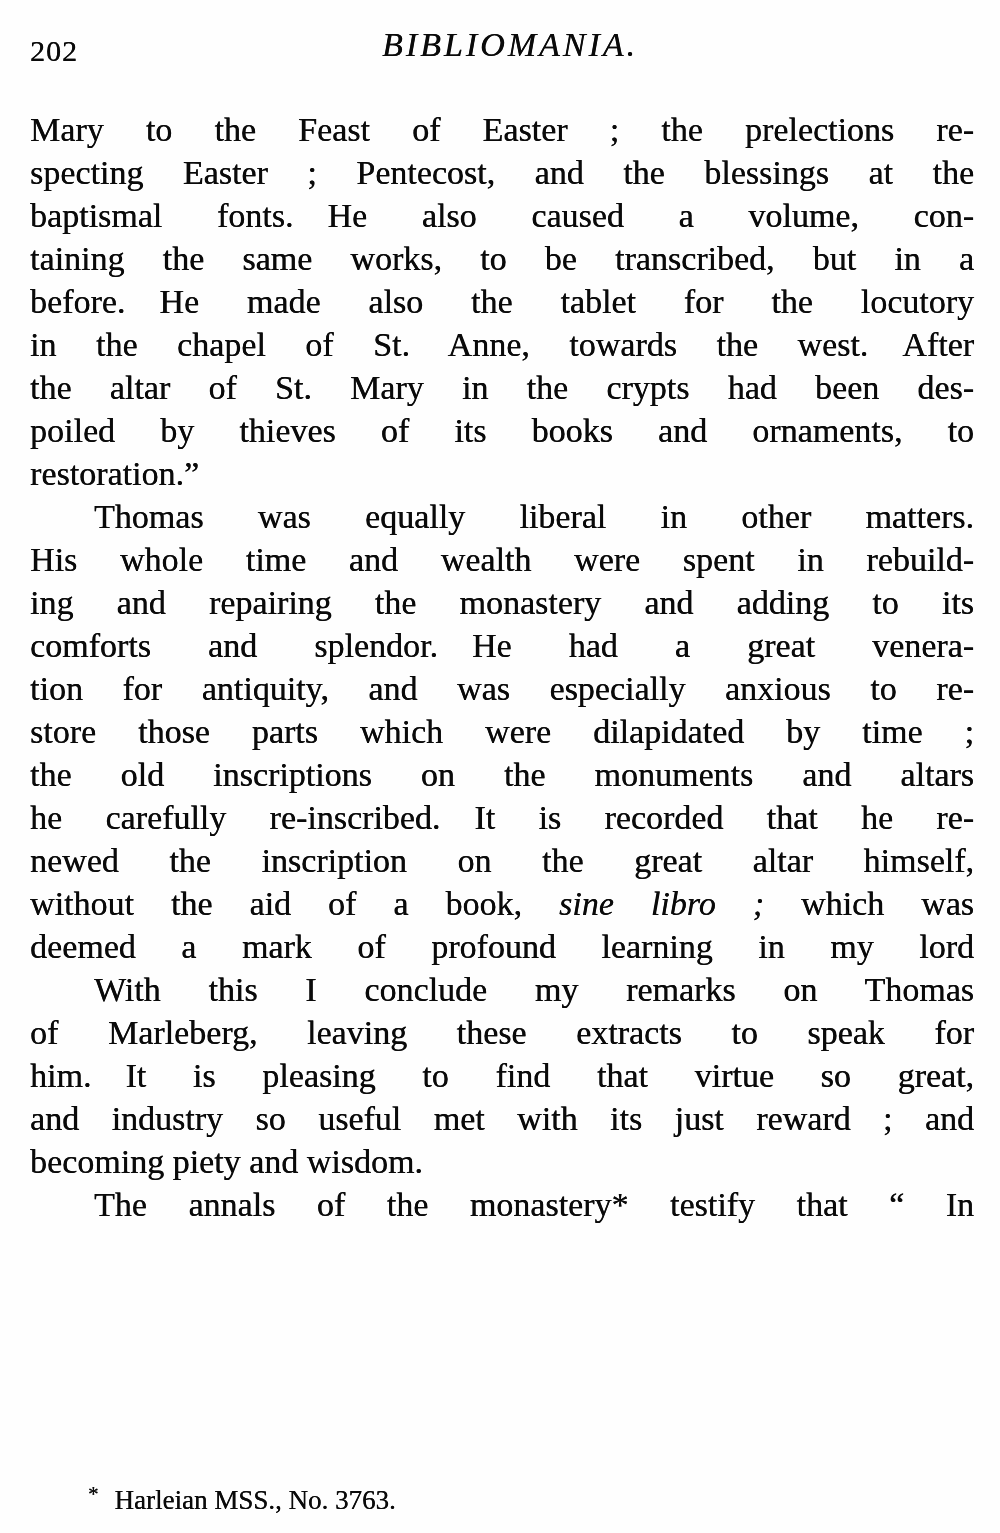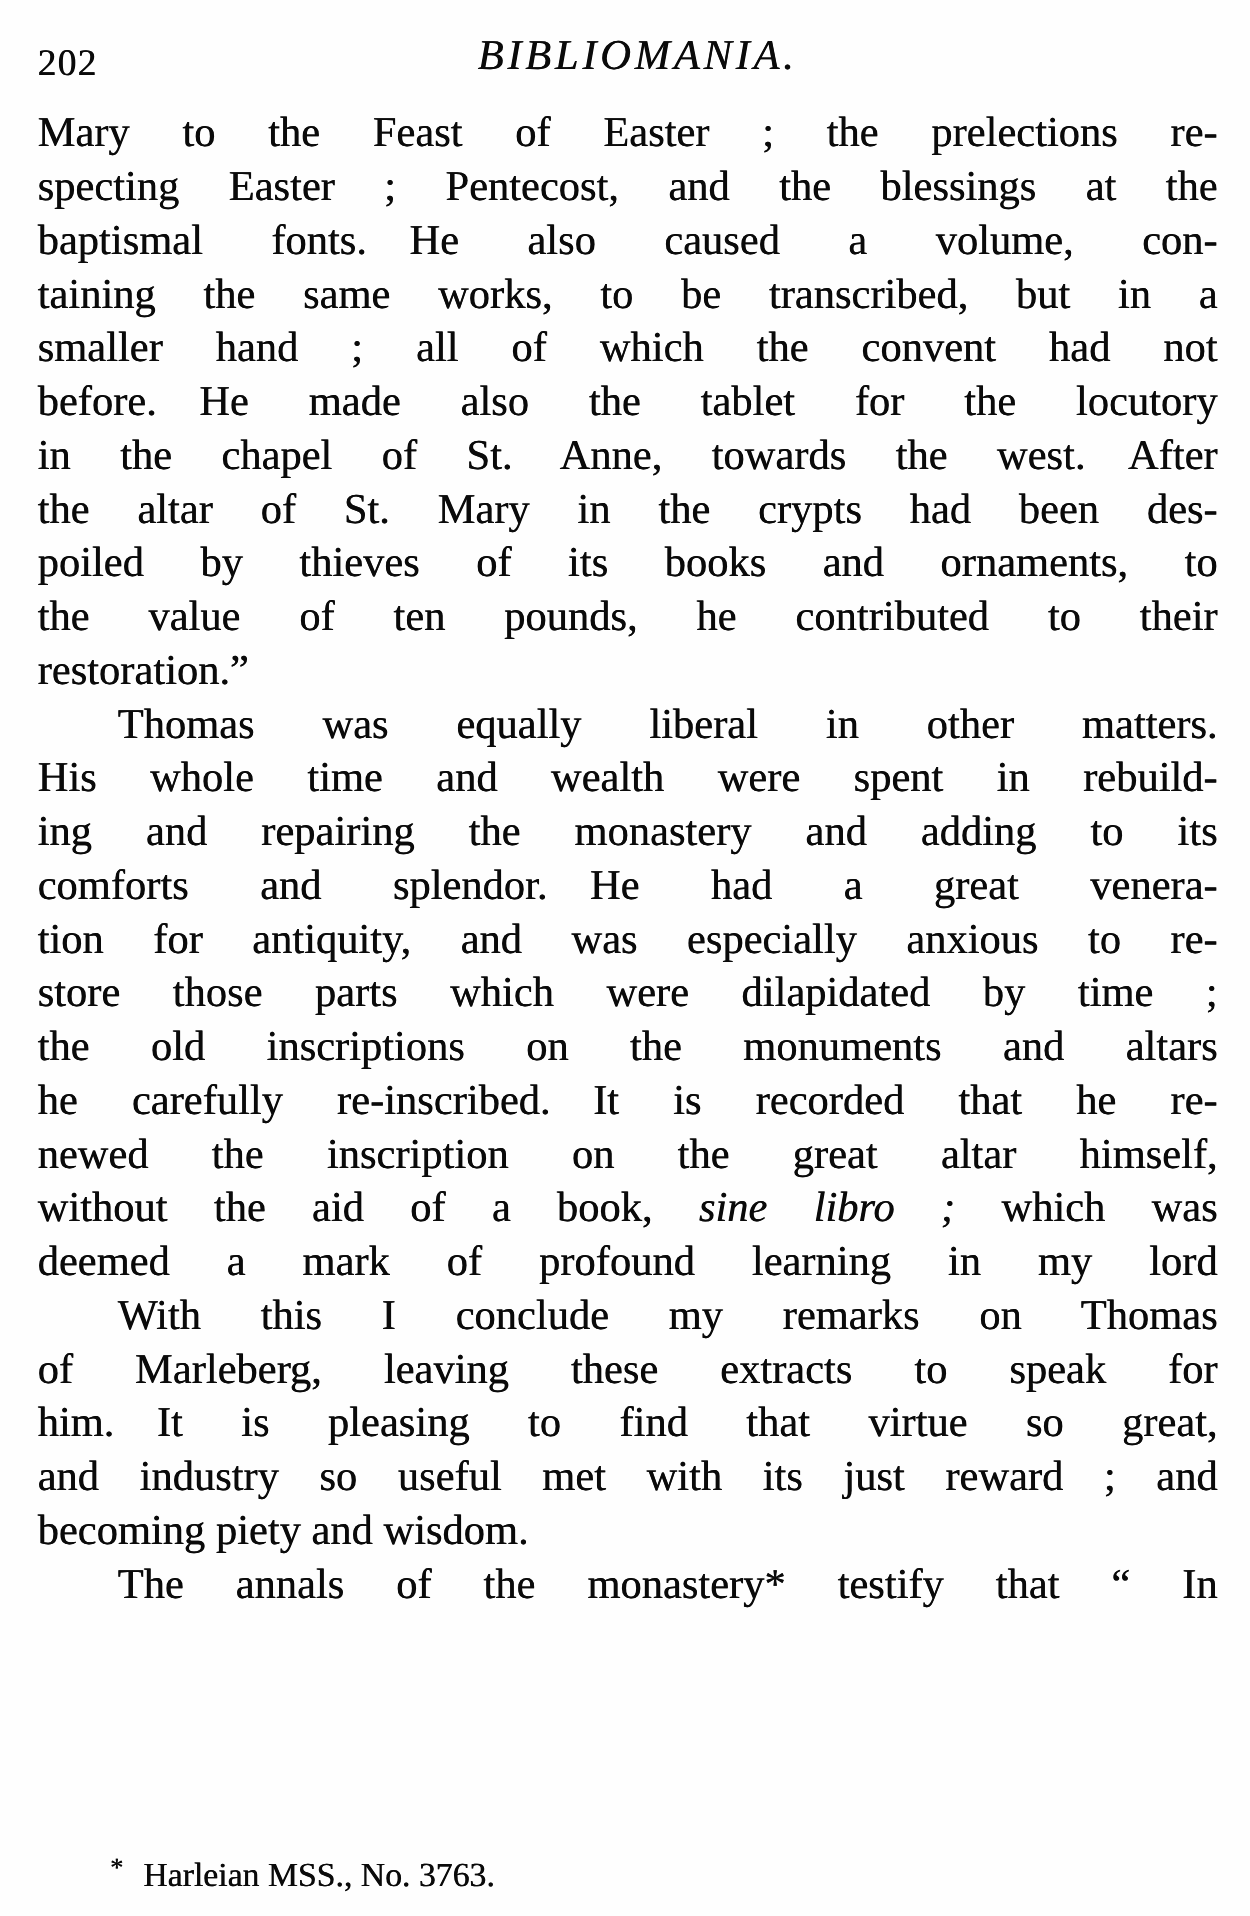--- a/index.html
+++ b/index.html
@@ -38,21 +38,21 @@
     text-align: center;
     font-style: italic;
     font-size: 34px;
     letter-spacing: 3px;
     padding-left: 20px; 
   }
 
   
   .text-block {
     position: absolute;
-    top: 85px;
+    top: 108px;
     left: 30px;
     right: 26px;
   }
   .line {
     font-size: 34px;
     line-height: 43px;
     text-align: justify;
     text-align-last: justify;
   }
   .line.short {
@@ -91,26 +91,24 @@
     <span class="running-title">BIBLIOMANIA.</span>
   </header>
 
   <main class="text-block">
 
     <div class="para">
       <div class="line">Mary to the Feast of Easter ; the prelections re-</div>
       <div class="line">specting Easter ; Pentecost, and the blessings at the</div>
       <div class="line">baptismal fonts. He also caused a volume, con-</div>
       <div class="line">taining the same works, to be transcribed, but in a</div>
-      <div class="line">smaller hand ; all of which the convent had not</div>
       <div class="line">before. He made also the tablet for the locutory</div>
       <div class="line">in the chapel of St. Anne, towards the west. After</div>
       <div class="line">the altar of St. Mary in the crypts had been des-</div>
       <div class="line">poiled by thieves of its books and ornaments, to</div>
-      <div class="line">the value of ten pounds, he contributed to their</div>
       <div class="line short">restoration.”</div>
     </div>
 
     <div class="para indent">
       <div class="line">Thomas was equally liberal in other matters.</div>
       <div class="line">His whole time and wealth were spent in rebuild-</div>
       <div class="line">ing and repairing the monastery and adding to its</div>
       <div class="line">comforts and splendor. He had a great venera-</div>
       <div class="line">tion for antiquity, and was especially anxious to re-</div>
       <div class="line">store those parts which were dilapidated by time ;</div>

